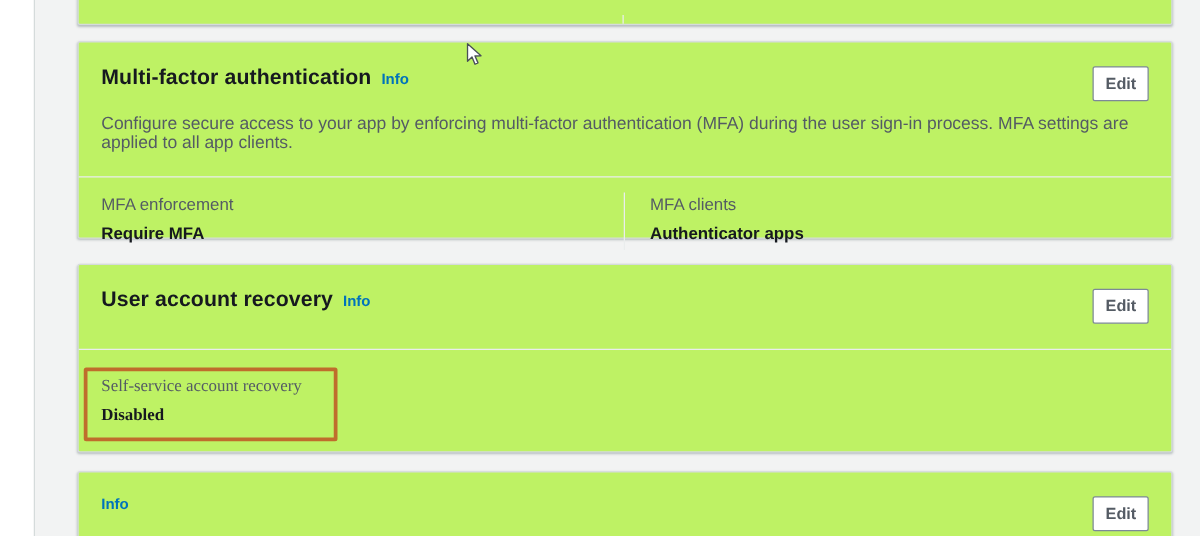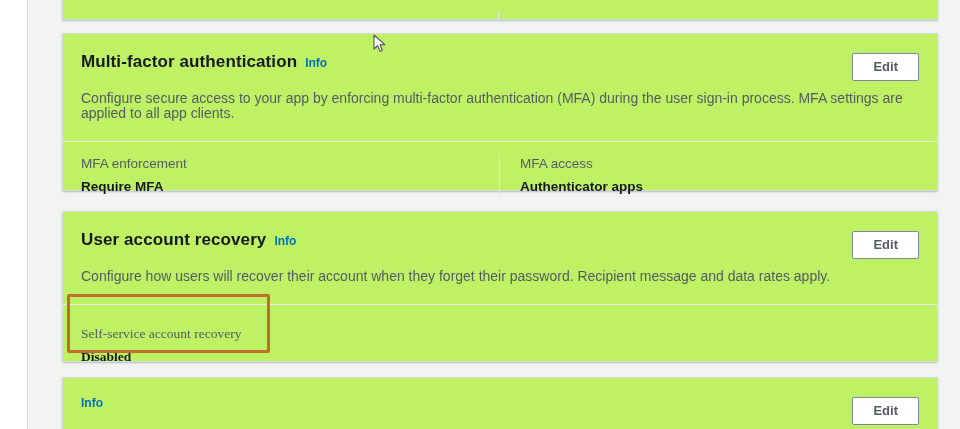--- a/index.html
+++ b/index.html
@@ -38,21 +38,21 @@
   }
   a.info-link {
     font-size: 12px; font-weight: bold; color: #0073bb;
     text-decoration: none; cursor: pointer;
   }
   .edit-btn {
     background: #ffffff; color: #545b64;
     border: 1px solid #7d8998; border-radius: 2px;
     font-family: "Liberation Sans", sans-serif;
     font-size: 13px; font-weight: bold;
-    padding: 5px 20px; line-height: 16px; cursor: pointer;
+    padding: 5px 9px; line-height: 16px; cursor: pointer;
     margin-top: 1px;
   }
   p.section-desc {
     margin: 10px 18px 0 18px;
     font-size: 14px; line-height: 15px; color: #545b64;
   }
   .h-divider { border-top: 1px solid #eaeded; margin-top: 20px; }
   .field-cols { display: flex; padding-top: 14px; }
   .field-col-1 { width: 436px; box-sizing: border-box; padding-left: 18px; }
   .v-sep { width: 1px; background: #eaeded; margin-top: -2px; height: 46px; }
@@ -96,35 +96,34 @@
   </div>
   <p class="section-desc">Configure secure access to your app by enforcing multi-factor authentication (MFA) during the user sign-in process. MFA settings are applied to all app clients.</p>
   <div class="h-divider"></div>
   <div class="field-cols">
     <div class="field-col-1">
       <div class="field-label">MFA enforcement</div>
       <div class="field-value">Require MFA</div>
     </div>
     <div class="v-sep"></div>
     <div class="field-col-2">
-      <div class="field-label">MFA access</div>
+      <div class="field-label">MFA clients</div>
       <div class="field-value">Authenticator apps</div>
     </div>
   </div>
 </section>
 
 <section class="card" id="card-recov">
   <div class="card-header">
     <div class="title-wrap">
       <h2 class="section-title">User account recovery</h2>
       <a class="info-link">Info</a>
     </div>
     <button class="edit-btn">Edit</button>
   </div>
-  <p class="section-desc">Configure how users will recover their account when they forget their password. Recipient message and data rates apply.</p>
   <div class="h-divider"></div>
   <div class="recov-field">
     <div class="field-label">Self-service account recovery</div>
     <div class="field-value">Disabled</div>
   </div>
   <div class="annotation-box"></div>
 </section>
 
 <section class="card" id="card-device">
   <div class="card-header">

